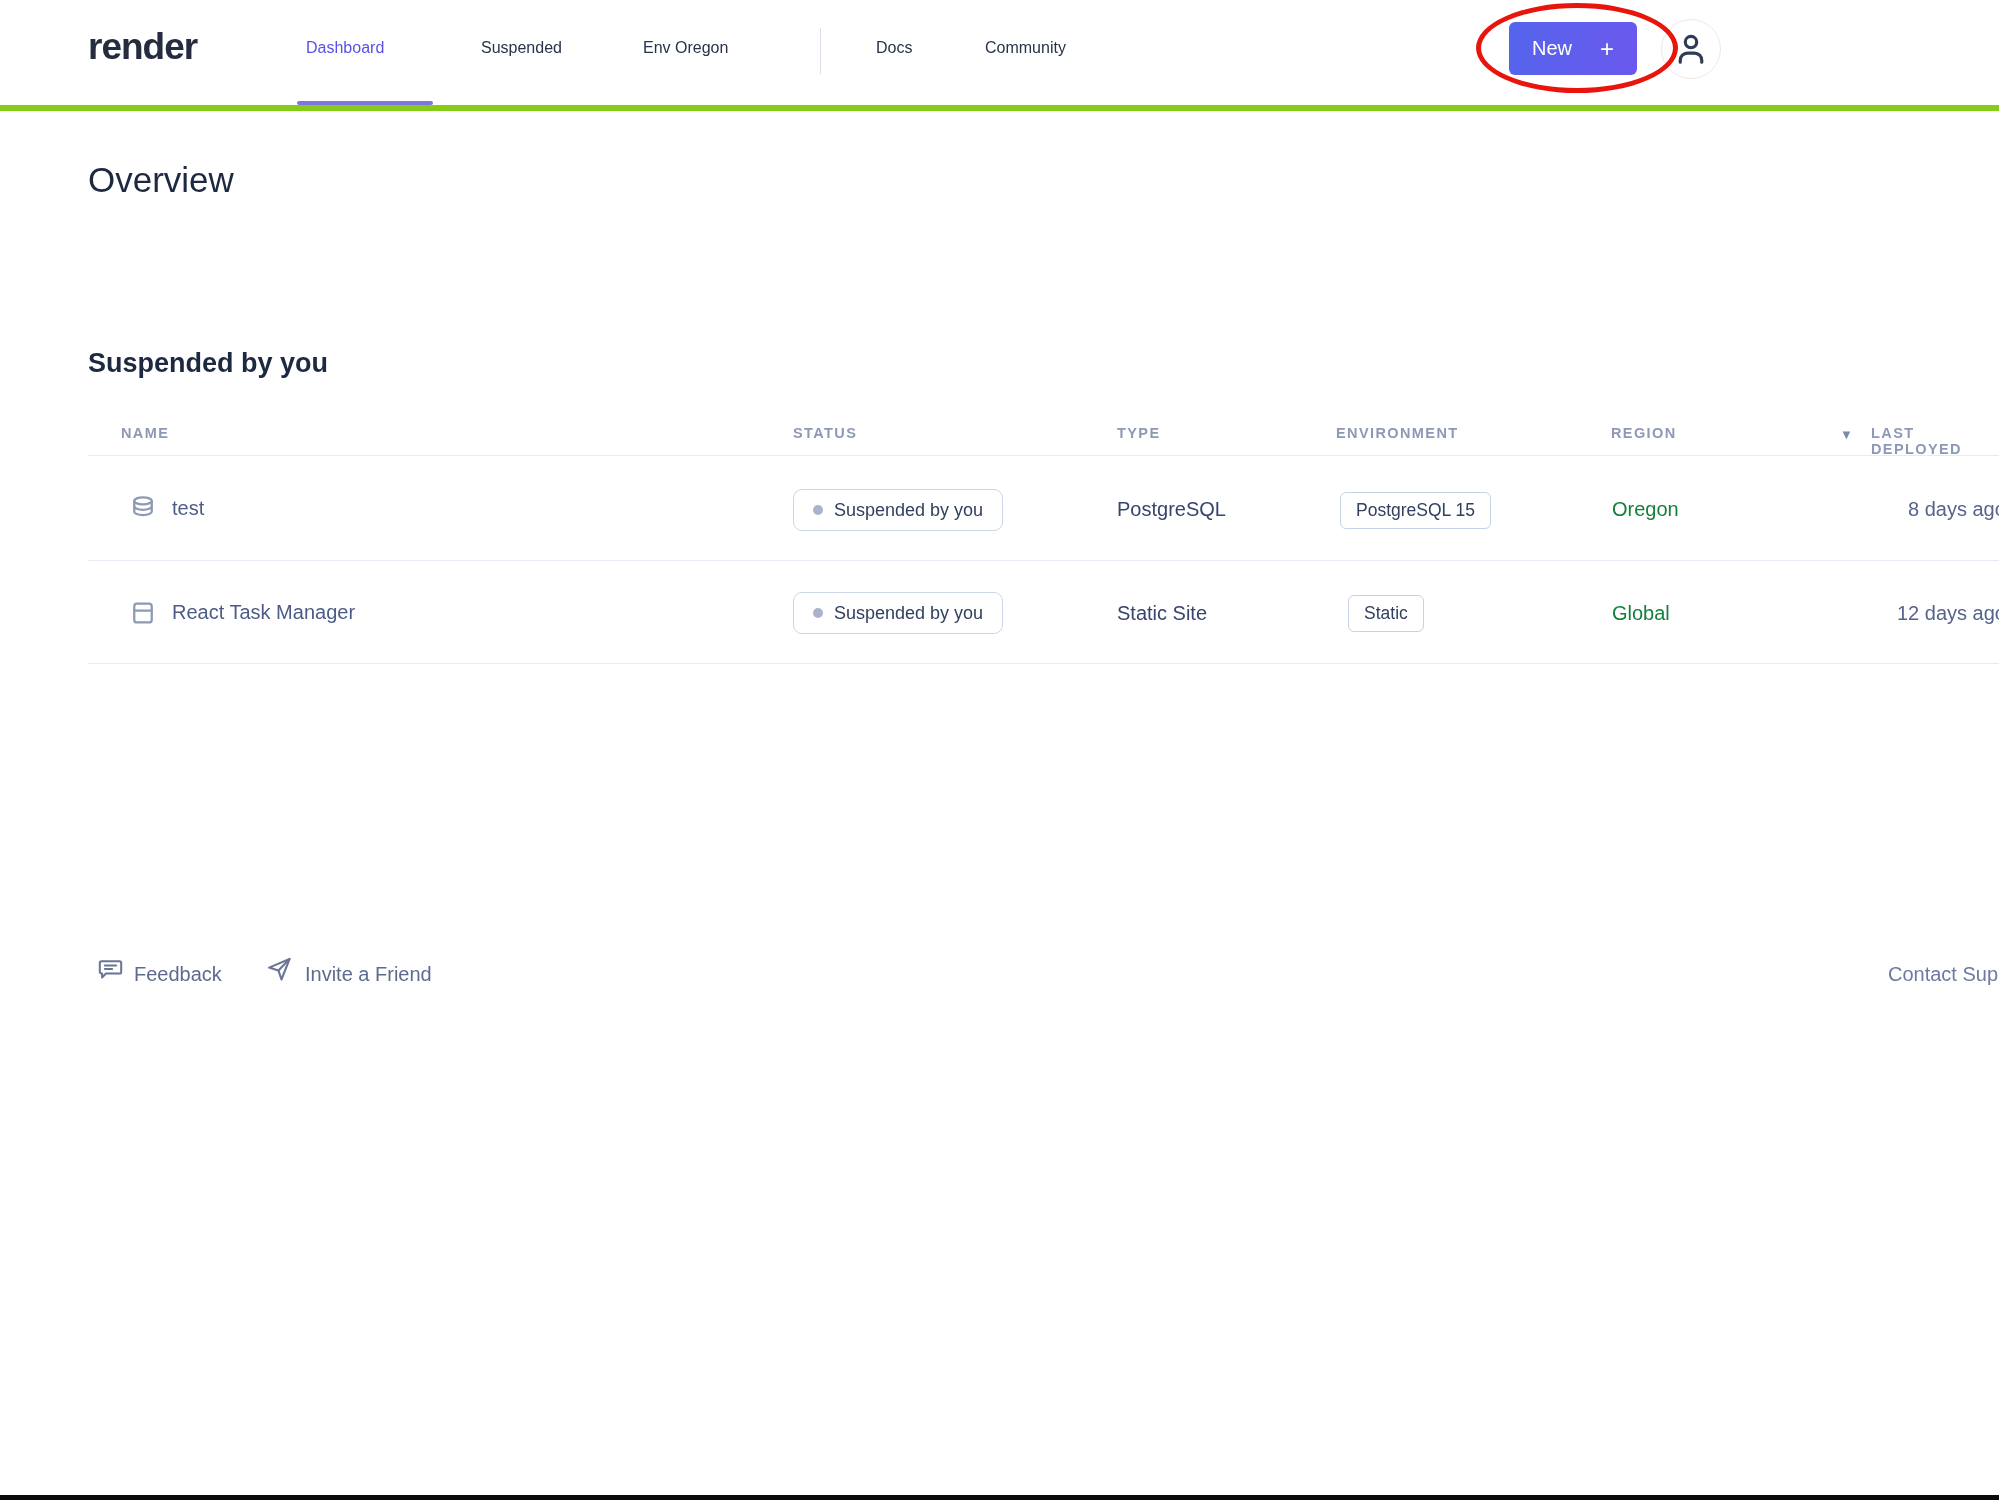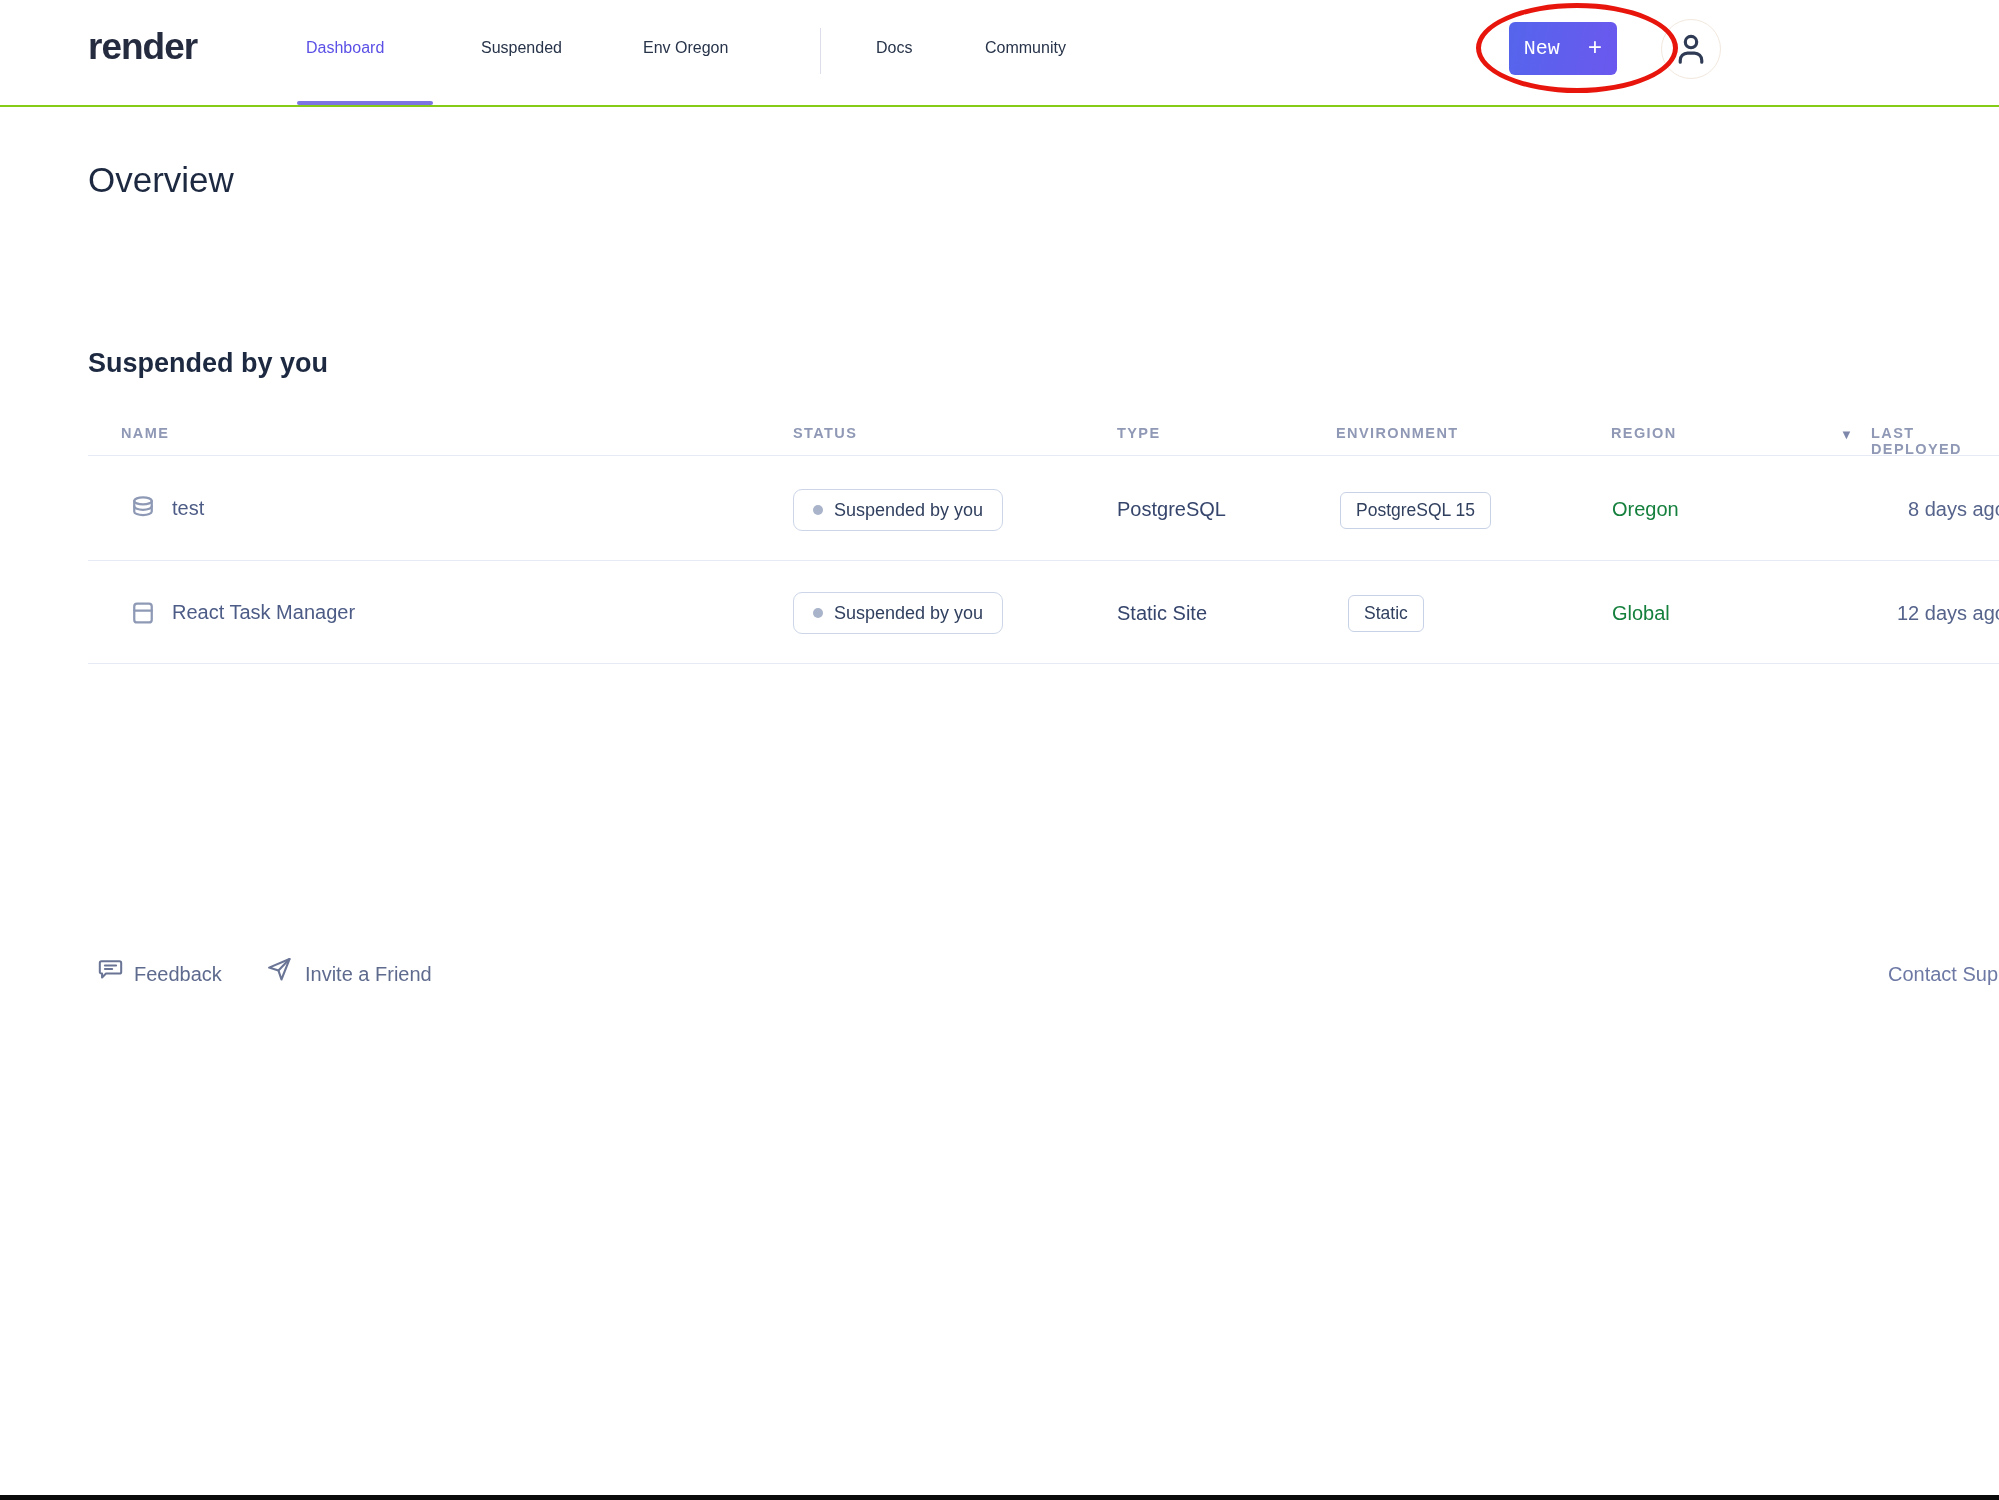--- a/index.html
+++ b/index.html
@@ -1,32 +1,32 @@
 <!DOCTYPE html>
 <html><head>
 <meta charset="utf-8">
 <style>
   html,body{margin:0;padding:0;background:#fff;}
   .page{position:relative;width:1999px;height:1500px;overflow:hidden;
         font-family:"Liberation Sans",sans-serif;background:#ffffff;}
 
   
   .nav{position:absolute;left:0;top:0;width:1999px;height:105px;background:#fff;
-       border-bottom:2px solid #84cc16;}
+       border-bottom:6px solid #84cc16;}
   .logo{position:absolute;left:88px;top:26px;font-size:37px;font-weight:700;
         color:#262c3f;letter-spacing:-1px;cursor:pointer;}
   .navlink{position:absolute;top:39px;font-size:16px;color:#273349;cursor:pointer;}
   .navlink.active{color:#5b50e6;}
   .nav-underline{position:absolute;left:297px;top:101px;width:136px;height:4px;
                  background:#7d75e2;border-radius:2px;}
   .nav-divider{position:absolute;left:820px;top:28px;width:1px;height:46px;background:#dcdfeb;}
-  .new-btn{position:absolute;left:1509px;top:22px;width:108px;height:53px;border:none;
+  .new-btn{position:absolute;left:1509px;top:22px;width:128px;height:53px;border:none;
            border-radius:6px;background:linear-gradient(100deg,#5565ec,#6b58ee);
            color:#fff;display:flex;align-items:center;justify-content:center;gap:28px;
-           font-family:Liberation Mono, monospace;font-size:20px;cursor:pointer;}
+           font-family:Liberation Sans, sans-serif;font-size:20px;cursor:pointer;}
   .new-plus{font-size:24px;font-weight:400;line-height:1;}
   .red-ellipse{position:absolute;left:1476px;top:3px;width:192px;height:80px;
                border:5px solid #e8150d;border-radius:50%;pointer-events:none;}
   .avatar{position:absolute;left:1661px;top:19px;width:58px;height:58px;border-radius:50%;
           border:1px solid #f2e8de;display:flex;align-items:center;justify-content:center;
           cursor:pointer;background:#fff;}
 
   
   .h1{position:absolute;left:88px;top:160px;font-size:35px;font-weight:400;color:#1d2940;}
   .h2{position:absolute;left:88px;top:348px;font-size:27px;font-weight:700;color:#1d2940;}

